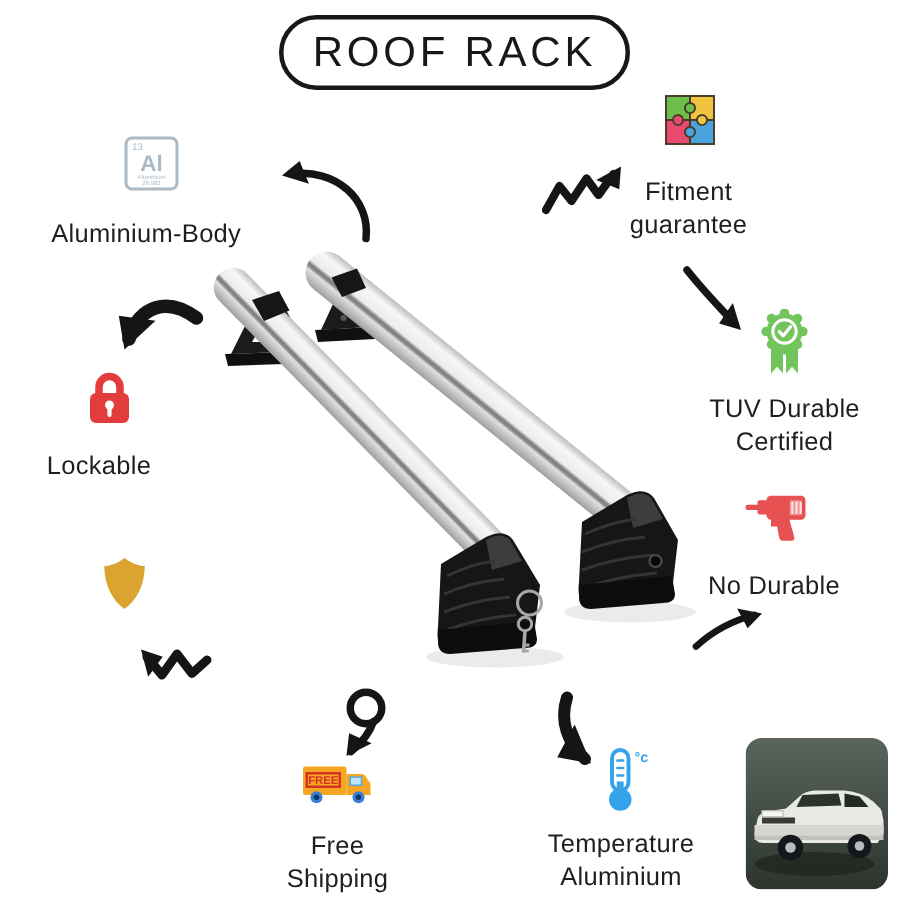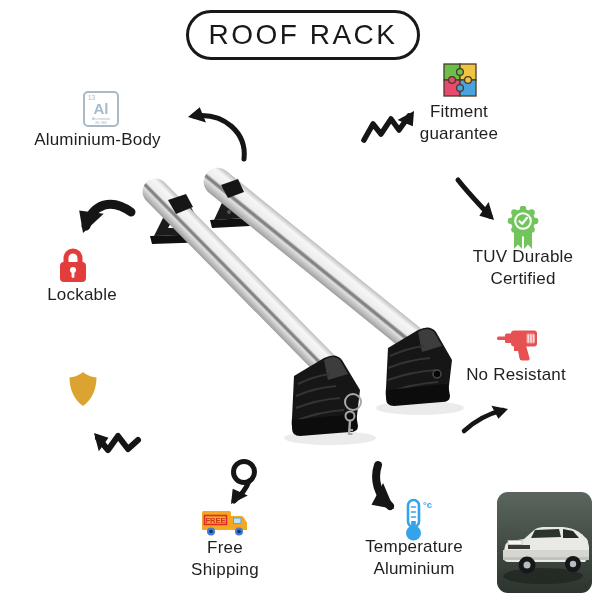--- a/index.html
+++ b/index.html
@@ -2,21 +2,21 @@
 <html><head>
 <meta charset="utf-8">
 <style>
   html,body{margin:0;padding:0;background:#fff;}
   .canvas{position:relative;width:600px;height:600px;background:#ffffff;overflow:hidden;
           font-family:"Liberation Sans", sans-serif;color:#1f1f1f;padding-left:32px;}
   .abs{position:absolute;}
   .title-pill{position:absolute;left:186px;top:10px;width:228px;height:44px;
     border:3.5px solid #181818;border-radius:28px;display:flex;align-items:center;justify-content:center;
     font-size:28px;letter-spacing:2.5px;font-weight:500;color:#181818;}
-  .lbl{position:absolute;text-align:center;font-size:17px;line-height:22px;letter-spacing:.2px;color:#1f1f1f;}
+  .lbl{position:absolute;text-align:center;font-size:17px;line-height:22px;letter-spacing:.2px;color:#1f1f1f;margin-top:16px;}
   svg{display:block;}
   .overlay{position:absolute;left:0;top:0;pointer-events:none;}
   .car-box{position:absolute;left:497px;top:492px;width:95px;height:101px;border-radius:11px;overflow:hidden;}
 </style>
 </head>
 <body>
 
 <div class="canvas">
 
   <div class="title-pill">
@@ -54,21 +54,21 @@
   <svg class="abs" style="left:56px;top:246px" width="34" height="38" viewBox="0 0 34 38">
     <g fill="none" stroke-width="5" stroke-linecap="round" stroke="#e23c3c">
       <path d="M10,18 V12 a7,7 0 0 1 14,0 V18"></path>
     </g>
     <g fill="#e23c3c">
       <rect x="4" y="16" width="26" height="20" rx="4"></rect>
     </g>
     <circle cx="17" cy="24" r="3" fill="#ffffff"></circle>
     <rect x="15.6" y="25.5" width="2.8" height="6.5" rx="1.4" fill="#ffffff"></rect>
   </svg>
-  <div class="lbl" style="left:32px;top:284px;width:100px">Lockable</div>
+  <div class="lbl" style="left:16px;top:284px;width:100px">Lockable</div>
 
   <svg class="abs" style="left:505px;top:206px" width="36" height="44" viewBox="0 0 36 44">
     <g fill="#72c45c">
       <polygon points="9,24 17,26 17,43 13,38.5 9,43"></polygon>
       <polygon points="19,26 27,24 27,43 23,38.5 19,43"></polygon>
       <circle cx="18" cy="15" r="12"></circle>
       <circle cx="18" cy="2.8" r="3.2"></circle>
         <circle cx="26.6" cy="6.4" r="3.2"></circle>
         <circle cx="30.2" cy="15" r="3.2"></circle>
       <circle cx="26.6" cy="23.6" r="3.2"></circle>
@@ -95,21 +95,21 @@
       <path d="M21,19.5 L30,19.5 L33.5,32 Q34,34.5 31.5,34.5 L26,34.5 Q23.8,34.5 23.5,32.5 Z"></path>
     </g>
     <g fill="#ffffff" opacity="0.85">
       <rect x="30.5" y="7.5" width="8" height="10" rx="1" opacity="0.45"></rect>
       <rect x="31.5" y="8.5" width="1.4" height="8"></rect>
       <rect x="34.3" y="8.5" width="1.4" height="8"></rect>
       <rect x="37.1" y="8.5" width="1.4" height="8"></rect>
     </g>
   </svg>
   <div class="lbl" style="left:452px;top:364px;width:128px">
-    <div>No Resistant</div>
+    <div>No Durable</div>
   </div>
 
   <svg class="abs" style="left:67px;top:370px" width="32" height="38" viewBox="0 0 32 38">
     <path d="M16,2 C21,6 26.5,7.4 29.5,7.4 C29.5,20 24,30.5 16,36 C8,30.5 2.5,20 2.5,7.4 C5.5,7.4 11,6 16,2 Z" fill="#dba430"></path>
   </svg>
 
   <svg class="abs" style="left:201px;top:508px" width="48" height="30" viewBox="0 0 48 30">
     <g fill="#f5a623">
       <rect x="1" y="3" width="29" height="19" rx="1.5"></rect>
       <path d="M30,8 L40,8 Q42,8 43,10 L46,14.5 L46,22 L30,22 Z"></path>

